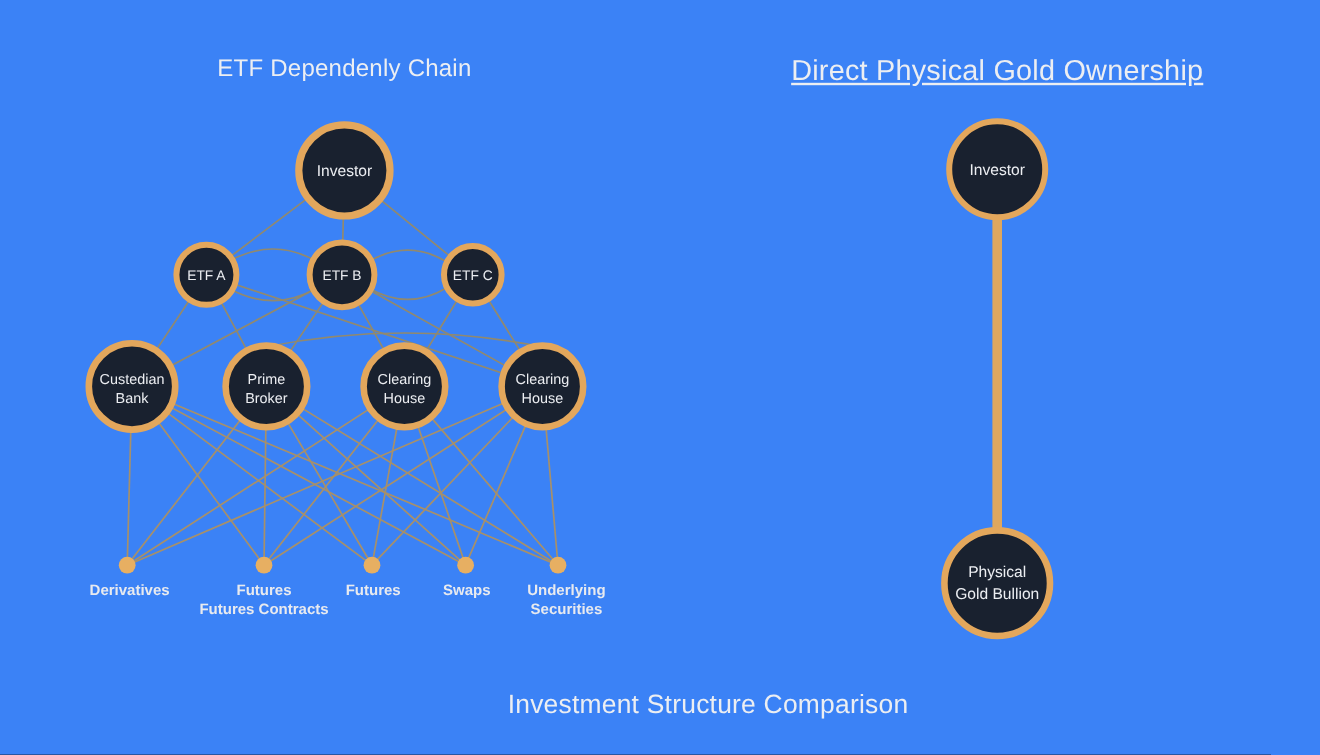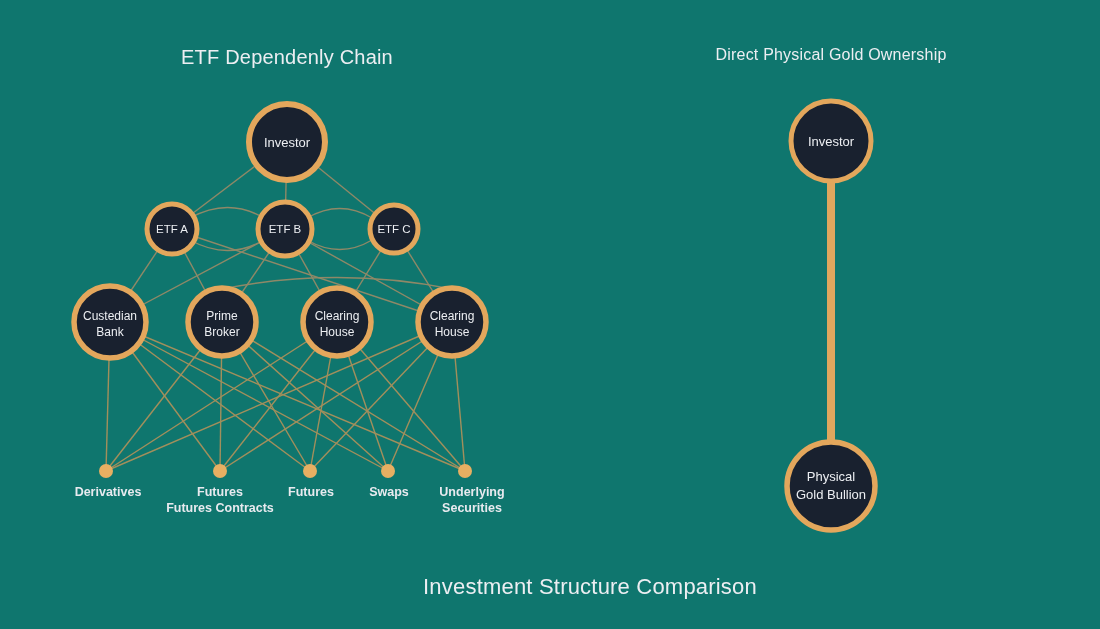--- a/index.html
+++ b/index.html
@@ -5,33 +5,33 @@
   html, body {
     margin: 0;
     padding: 0;
     background: #10161f;
     font-family: "Liberation Sans", sans-serif;
   }
   .stage {
     position: relative;
     width: 1100px;
     height: 629px;
-    background: #0f766e;
+    background: #3b82f6;
     overflow: hidden;
   }
   .title {
     position: absolute;
     color: #ECEEF2;
     text-align: center;
     white-space: nowrap;
     transform: translateX(-50%);
     letter-spacing: 0.2px;
   }
   .left-title  { left: 287px; top: 46px; font-size: 20px; }
-  .right-title { left: 831px; top: 46px; font-size: 16px; }
+  .right-title { left: 831px; top: 46px; font-size: 24px; text-decoration: underline; }
   .bottom-title{ left: 550px; top: 574px; font-size: 22px; margin-left: 40px; }
 
   svg.diagram {
     position: absolute;
     inset: 0;
   }
   .net-upper {
     stroke: #968A67;
     stroke-width: 1.4;
     fill: none;

